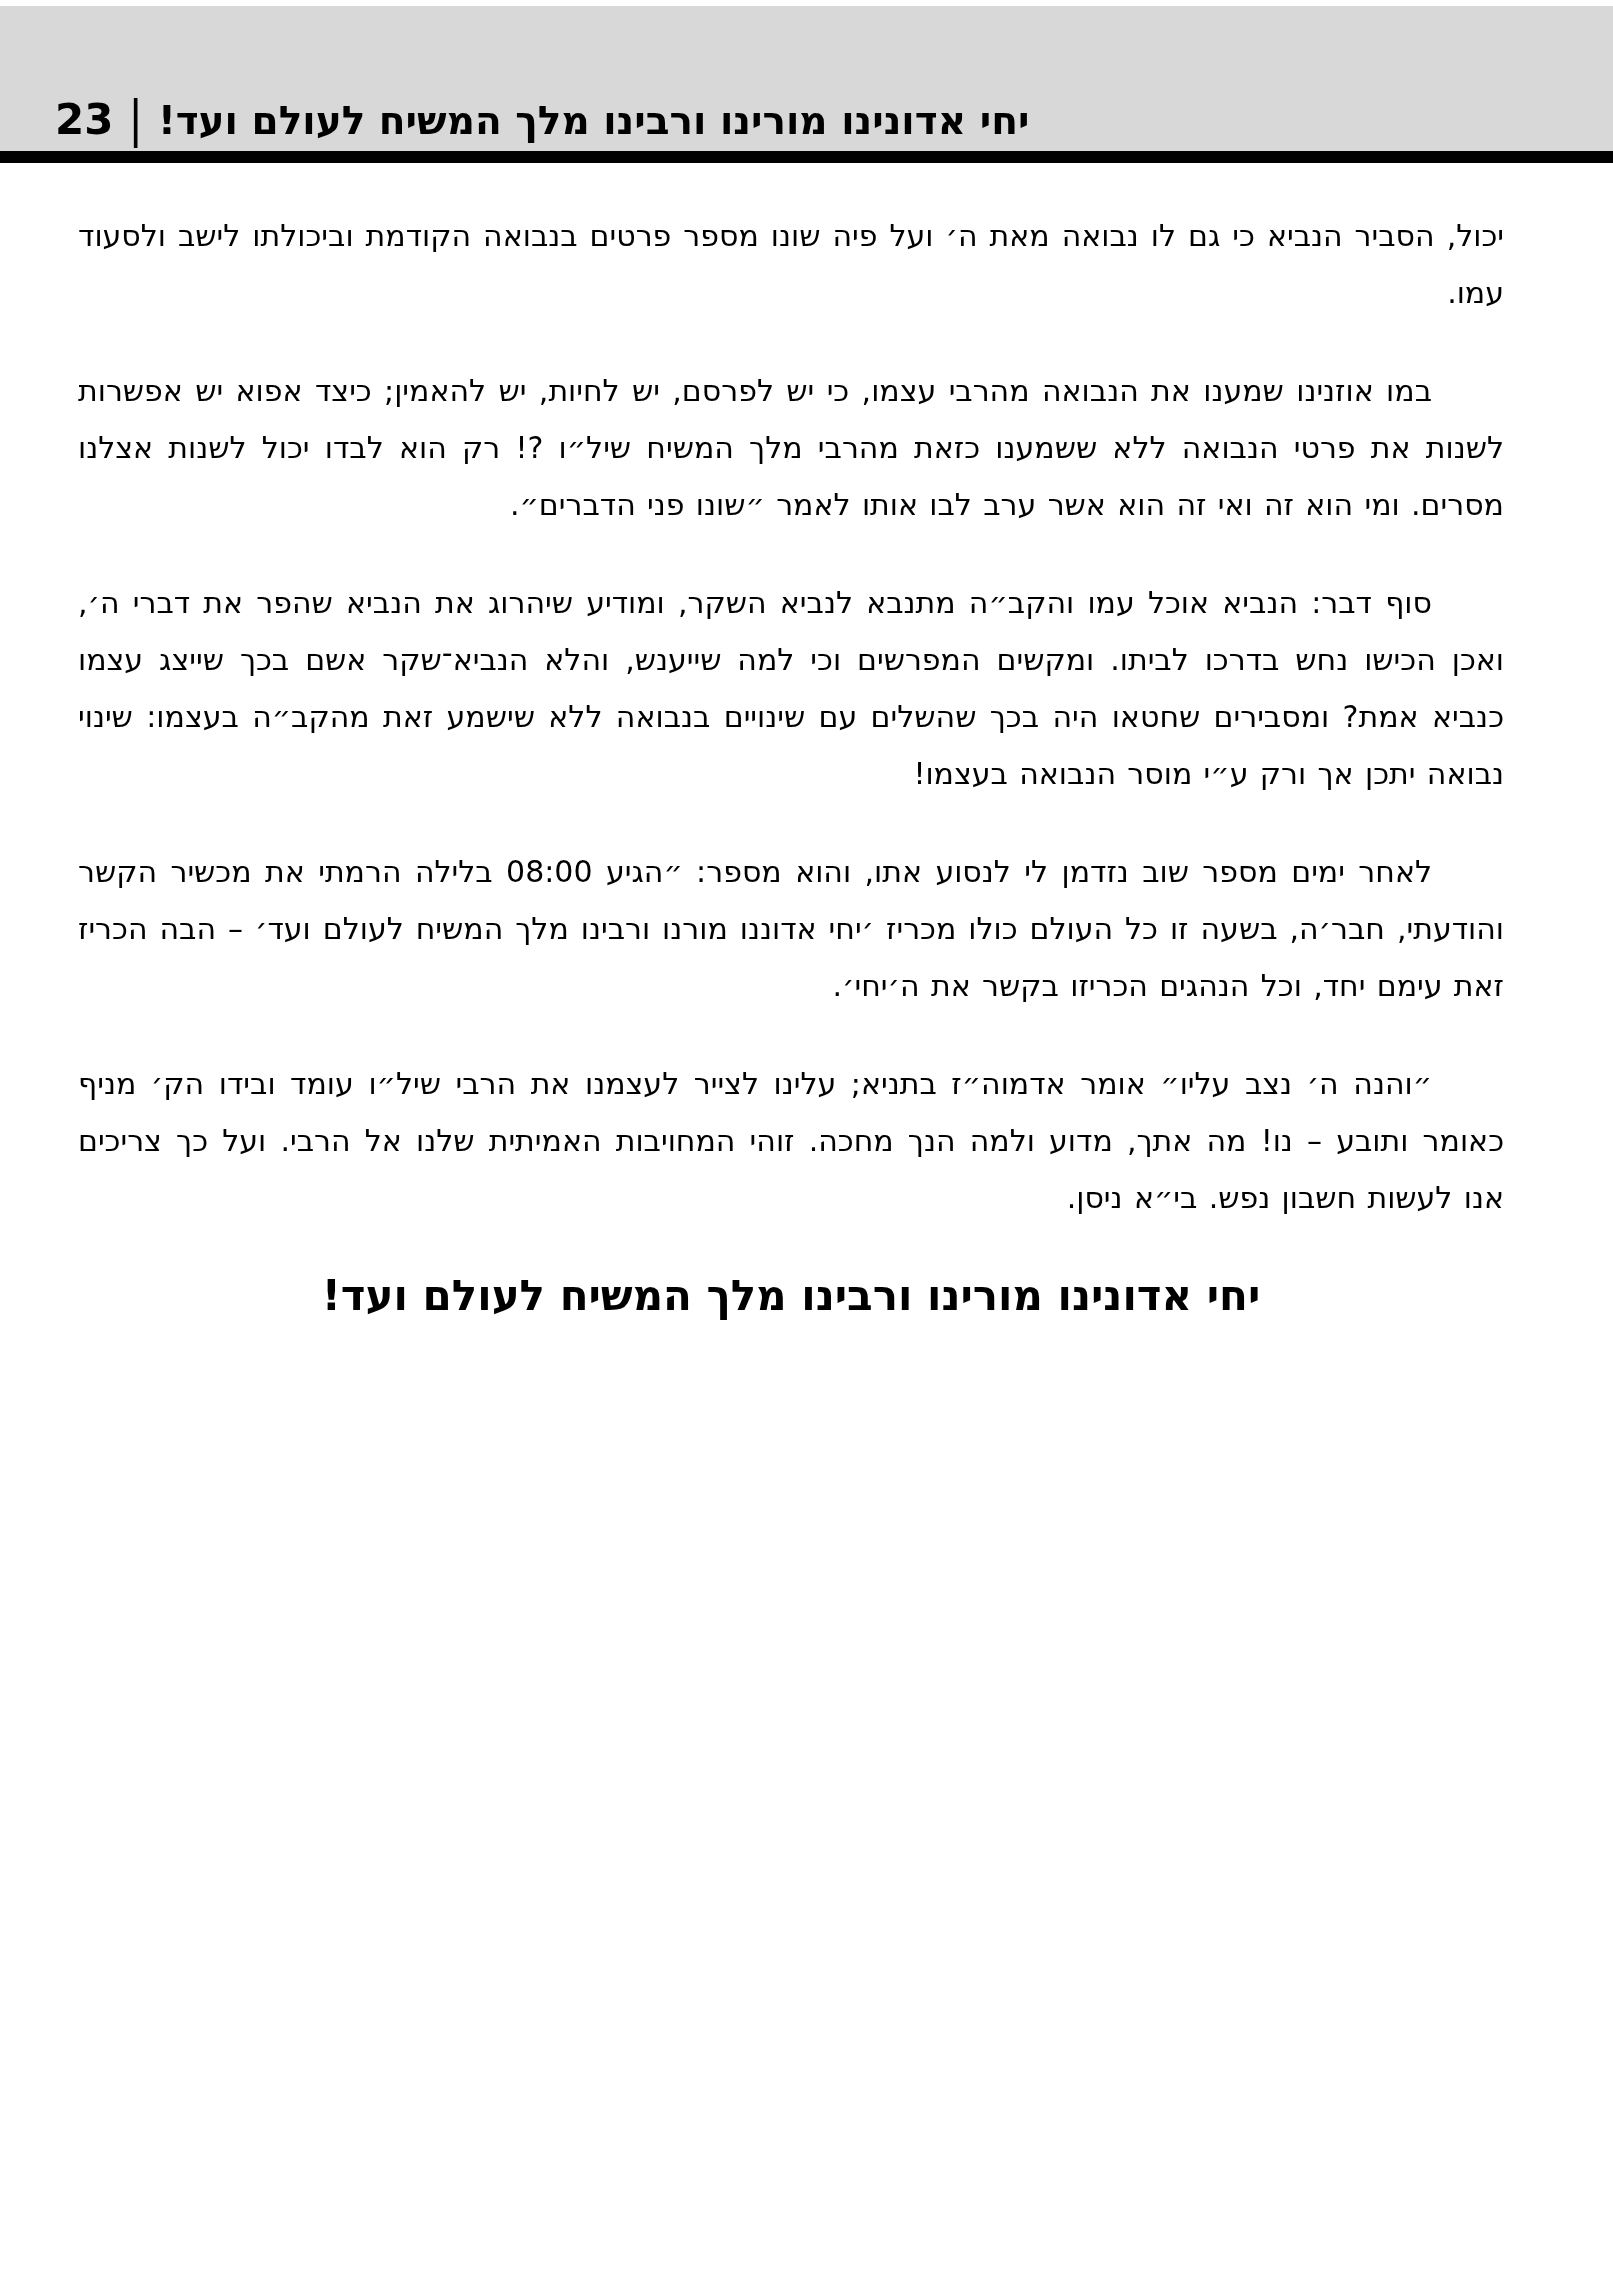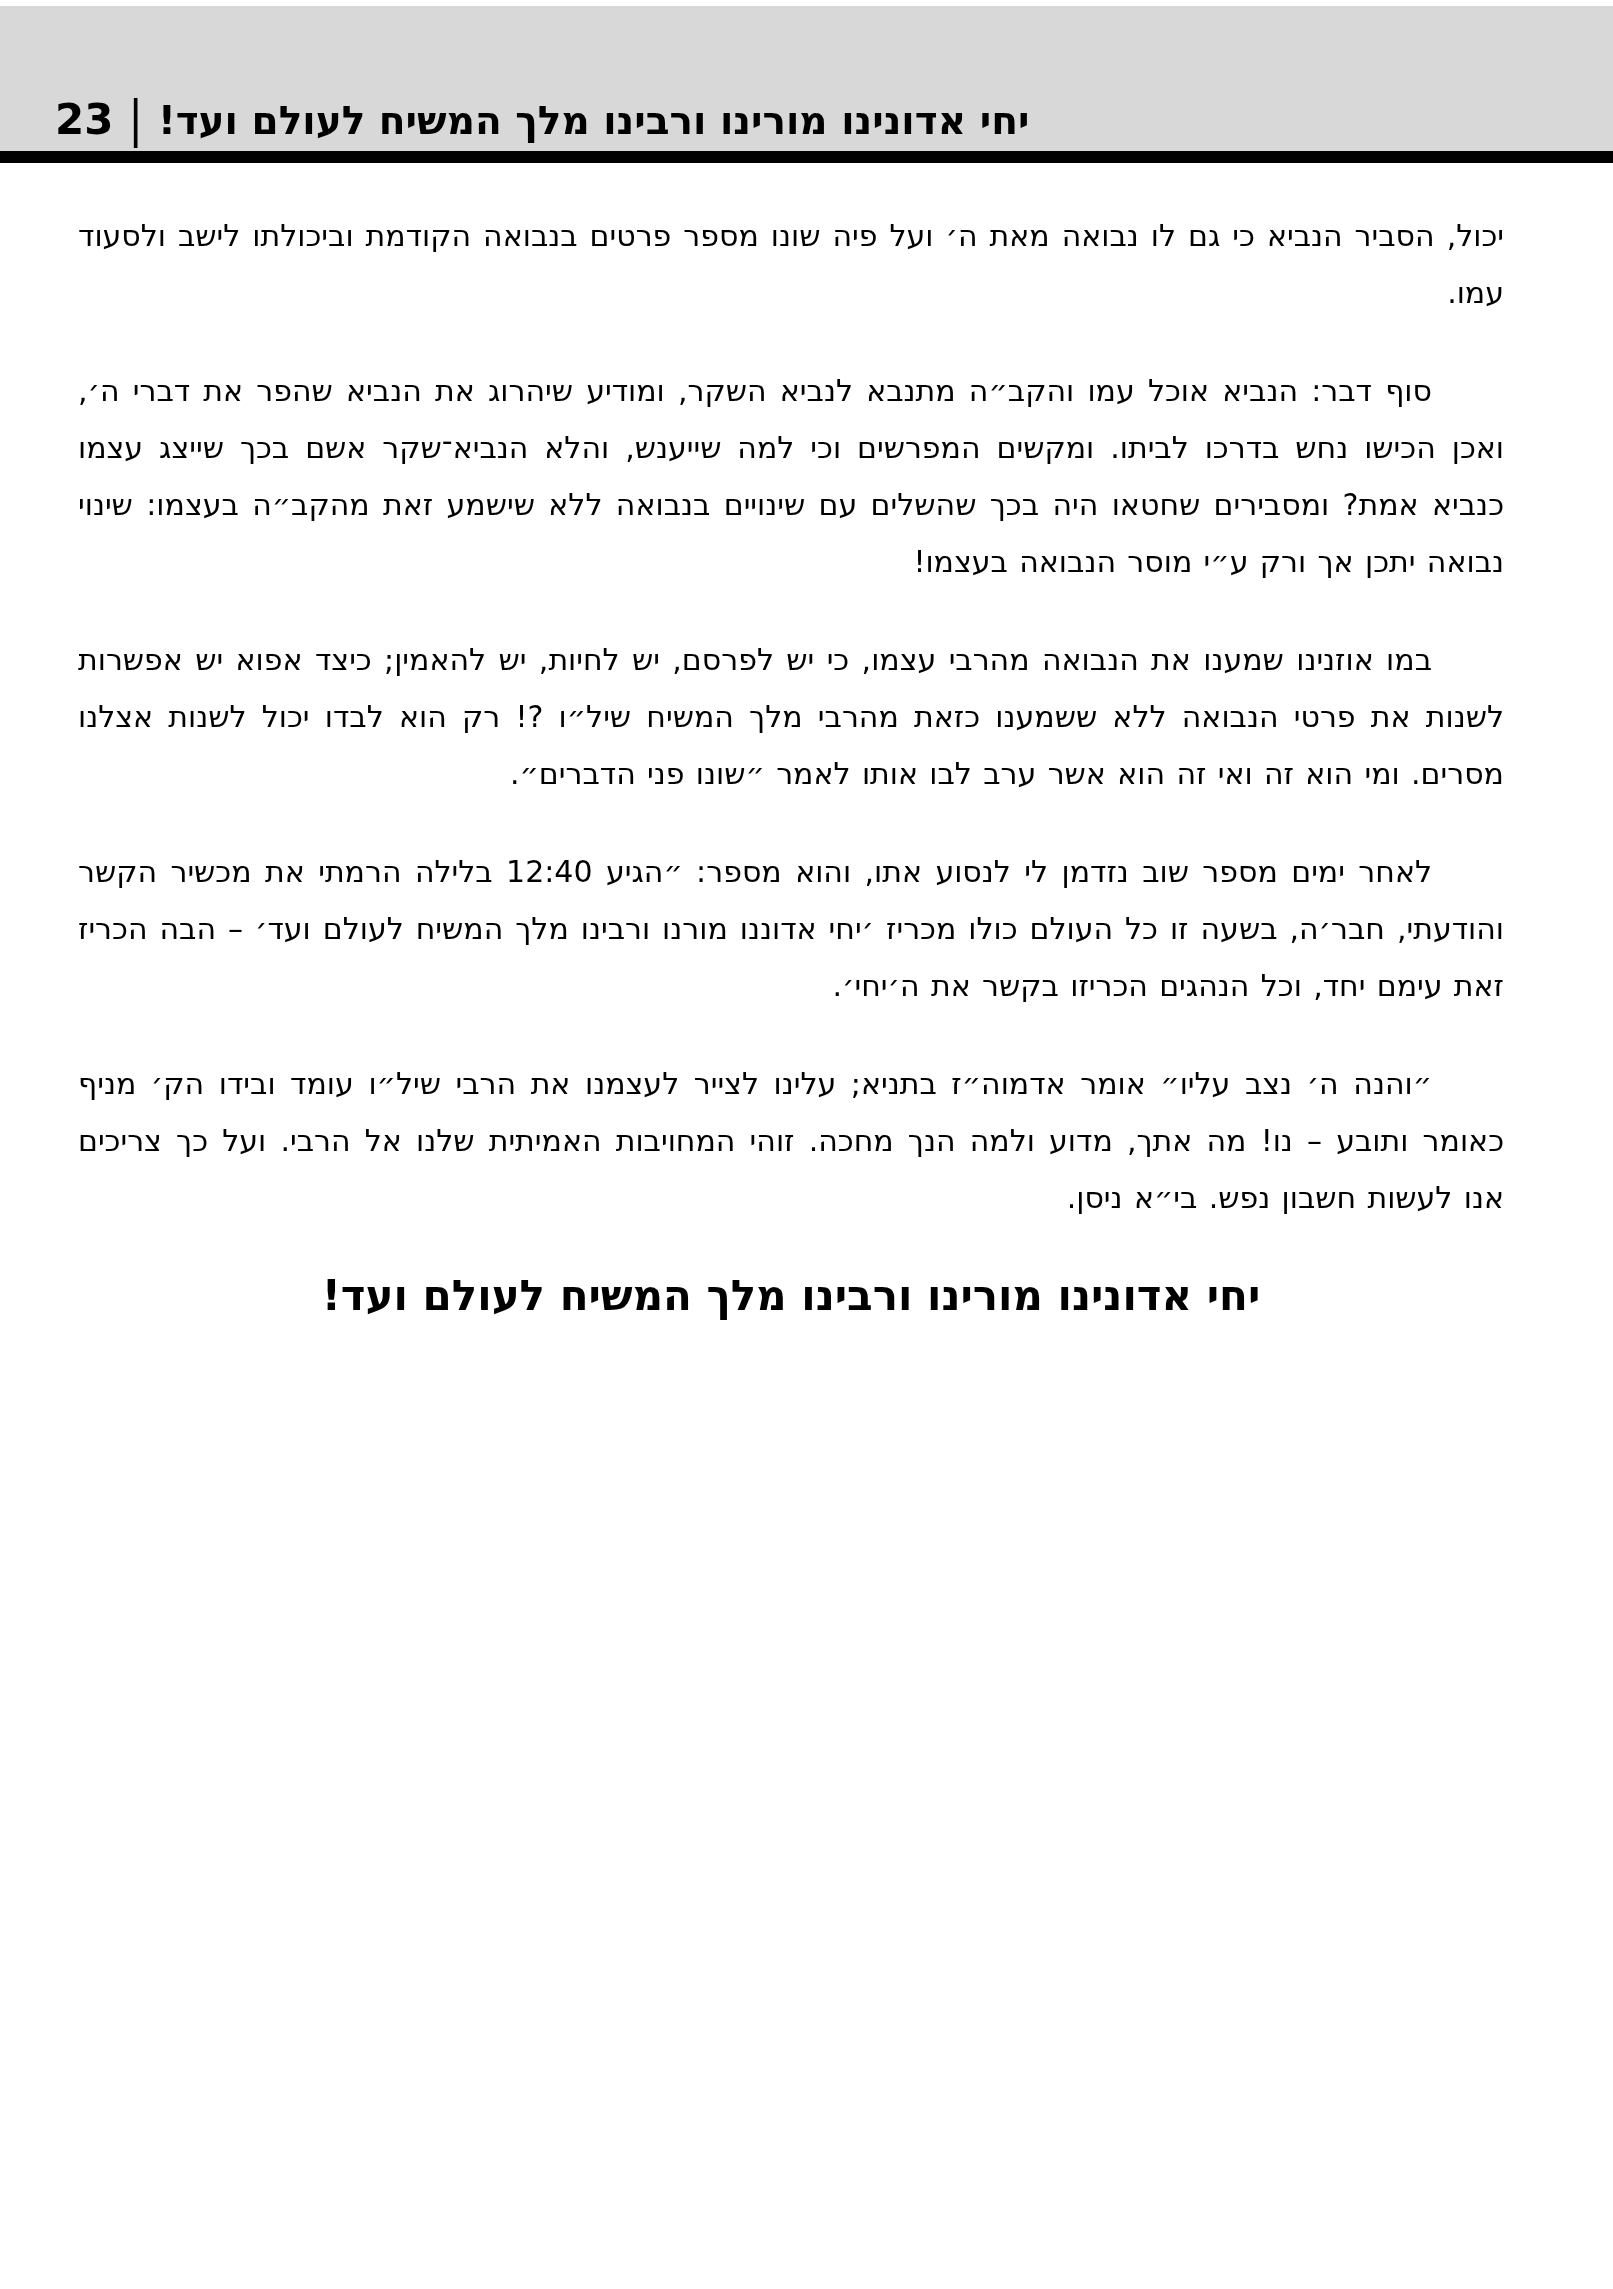--- a/index.html
+++ b/index.html
@@ -80,21 +80,21 @@
       <span class="page-number">23</span>
       <span class="header-sep">|</span>
       <span class="running-title">יחי אדונינו מורינו ורבינו מלך המשיח לעולם ועד!</span>
     </div>
   </div>
 
   <div class="header-rule"></div>
 
   <main class="content">
     <p class="para continued">יכול, הסביר הנביא כי גם לו נבואה מאת ה׳ ועל פיה שונו מספר פרטים בנבואה הקודמת וביכולתו לישב ולסעוד עמו.</p>
+    <p class="para">במו אוזנינו שמענו את הנבואה מהרבי עצמו, כי יש לפרסם, יש לחיות, יש להאמין; כיצד אפוא יש אפשרות לשנות את פרטי הנבואה ללא ששמענו כזאת מהרבי מלך המשיח שיל״ו ?! רק הוא לבדו יכול לשנות אצלנו מסרים. ומי הוא זה ואי זה הוא אשר ערב לבו אותו לאמר ״שונו פני הדברים״.</p>
     <p class="para">סוף דבר: הנביא אוכל עמו והקב״ה מתנבא לנביא השקר, ומודיע שיהרוג את הנביא שהפר את דברי ה׳, ואכן הכישו נחש בדרכו לביתו. ומקשים המפרשים וכי למה שייענש, והלא הנביא־שקר אשם בכך שייצג עצמו כנביא אמת? ומסבירים שחטאו היה בכך שהשלים עם שינויים בנבואה ללא שישמע זאת מהקב״ה בעצמו: שינוי נבואה יתכן אך ורק ע״י מוסר הנבואה בעצמו!</p>
-    <p class="para">במו אוזנינו שמענו את הנבואה מהרבי עצמו, כי יש לפרסם, יש לחיות, יש להאמין; כיצד אפוא יש אפשרות לשנות את פרטי הנבואה ללא ששמענו כזאת מהרבי מלך המשיח שיל״ו ?! רק הוא לבדו יכול לשנות אצלנו מסרים. ומי הוא זה ואי זה הוא אשר ערב לבו אותו לאמר ״שונו פני הדברים״.</p>
-    <p class="para">לאחר ימים מספר שוב נזדמן לי לנסוע אתו, והוא מספר: ״הגיע 12:40 בלילה הרמתי את מכשיר הקשר והודעתי, חבר׳ה, בשעה זו כל העולם כולו מכריז ׳יחי אדוננו מורנו ורבינו מלך המשיח לעולם ועד׳ – הבה הכריז זאת עימם יחד, וכל הנהגים הכריזו בקשר את ה׳יחי׳.</p>
+    <p class="para">לאחר ימים מספר שוב נזדמן לי לנסוע אתו, והוא מספר: ״הגיע 08:00 בלילה הרמתי את מכשיר הקשר והודעתי, חבר׳ה, בשעה זו כל העולם כולו מכריז ׳יחי אדוננו מורנו ורבינו מלך המשיח לעולם ועד׳ – הבה הכריז זאת עימם יחד, וכל הנהגים הכריזו בקשר את ה׳יחי׳.</p>
     <p class="para">״והנה ה׳ נצב עליו״ אומר אדמוה״ז בתניא; עלינו לצייר לעצמנו את הרבי שיל״ו עומד ובידו הק׳ מניף כאומר ותובע – נו! מה אתך, מדוע ולמה הנך מחכה. זוהי המחויבות האמיתית שלנו אל הרבי. ועל כך צריכים אנו לעשות חשבון נפש. בי״א ניסן.</p>
     <p class="closing-slogan">יחי אדונינו מורינו ורבינו מלך המשיח לעולם ועד!</p>
   </main>
 
 </div>
 
 
 </body></html>

